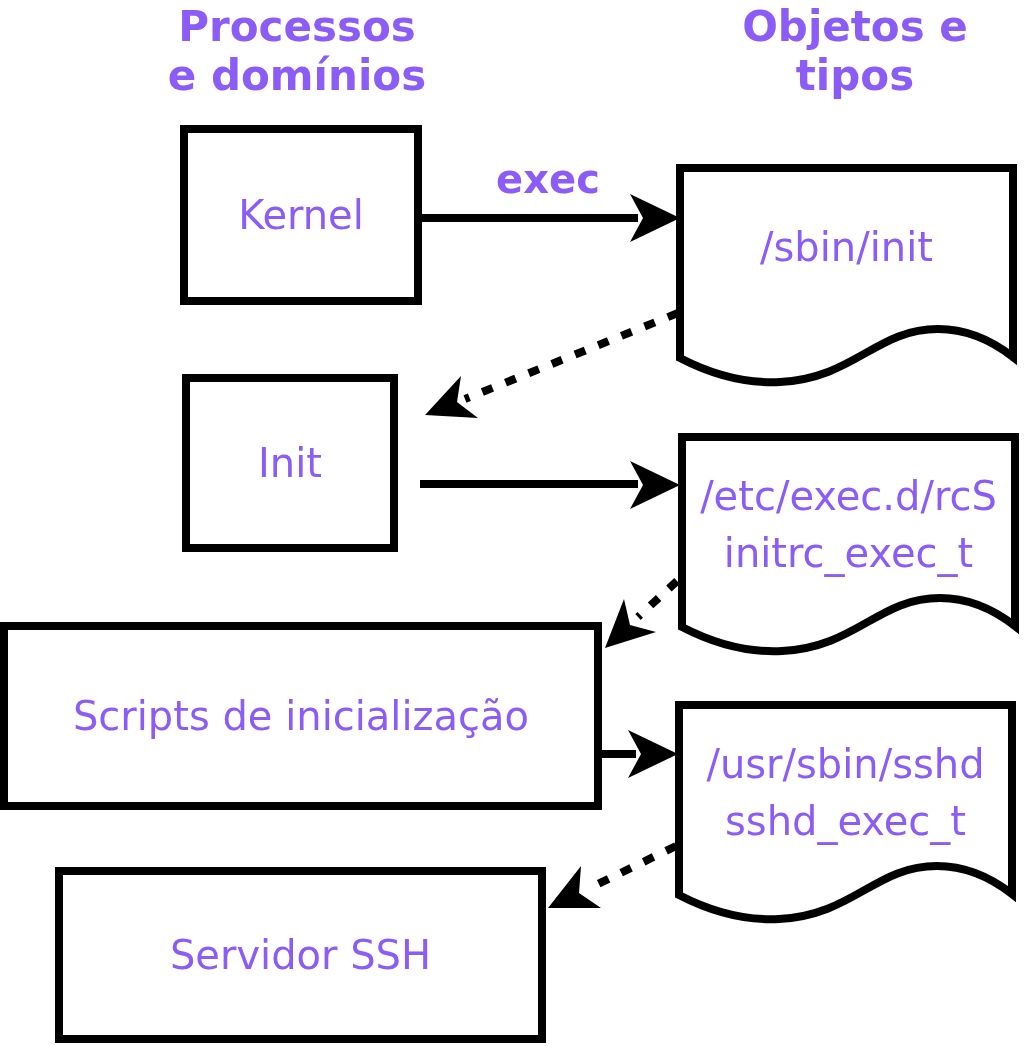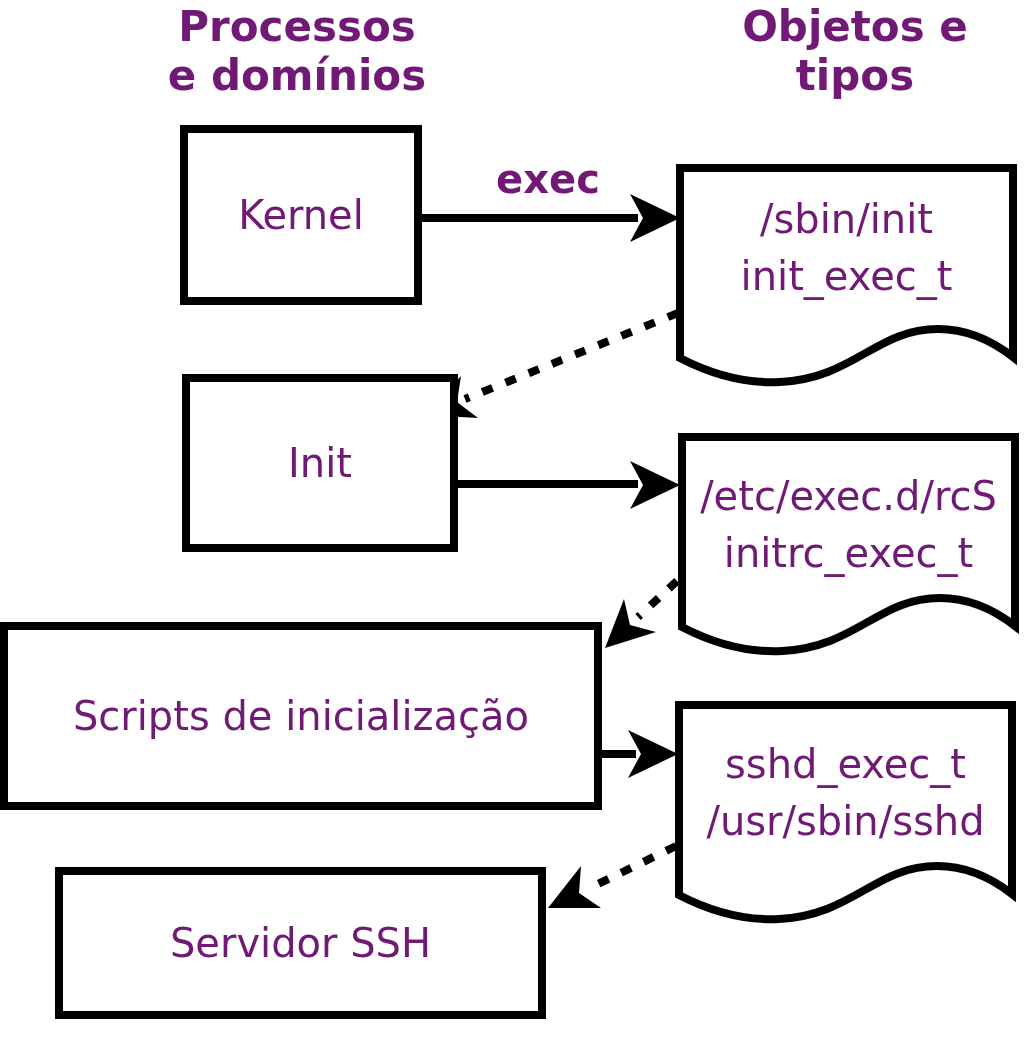--- a/index.html
+++ b/index.html
@@ -1,21 +1,21 @@
 <!DOCTYPE html>
 <html><head>
 <meta charset="utf-8">
 <style>
   html, body { margin: 0; padding: 0; background: #ffffff; }
   .canvas {
     position: relative;
     width: 1024px;
     height: 1046px;
     background: #ffffff;
-    color: #701a75;
+    color: #8b5cf6;
     font-family: "DejaVu Sans", sans-serif;
     overflow: hidden;
   }
   .layer { position: absolute; left: 0; top: 0; }
   .hdr {
     position: absolute;
     width: 400px;
     text-align: center;
     font-weight: 700;
     font-size: 42px;
@@ -30,23 +30,23 @@
     background: #ffffff;
     display: flex;
     flex-direction: row;
     align-items: center;
     justify-content: center;
     text-align: center;
     font-size: 40px;
     line-height: 57px;
   }
   .pbox-kernel   { left: 180px; top: 125px; width: 242px; height: 180px; }
-  .pbox-init     { left: 182px; top: 374px; width: 276px; height: 178px; }
+  .pbox-init     { left: 182px; top: 374px; width: 216px; height: 178px; }
   .pbox-initrc   { left: 0px;   top: 622px; width: 602px; height: 188px; }
-  .pbox-sshd     { left: 55px;  top: 867px; width: 491px; height: 152px; }
+  .pbox-sshd     { left: 55px;  top: 867px; width: 491px; height: 176px; }
   .doclabel {
     position: absolute;
     width: 333px;
     height: 175px;
     display: flex;
     flex-direction: column;
     align-items: center;
     justify-content: center;
     text-align: center;
     font-size: 40px;
@@ -127,24 +127,23 @@
   </div>
   <div class="pbox pbox-initrc">
     <div>Scripts de inicialização</div>
   </div>
   <div class="pbox pbox-sshd">
     <div>Servidor SSH</div>
   </div>
 
   <div class="doclabel doclabel-1">
     <div>/sbin/init</div>
-    <div>init_exec_t</div>
   </div>
   <div class="doclabel doclabel-2">
     <div>/etc/exec.d/rcS</div>
     <div>initrc_exec_t</div>
   </div>
   <div class="doclabel doclabel-3">
+    <div>/usr/sbin/sshd</div>
     <div>sshd_exec_t</div>
-    <div>/usr/sbin/sshd</div>
   </div>
 
 </div>
 
 </body></html>

